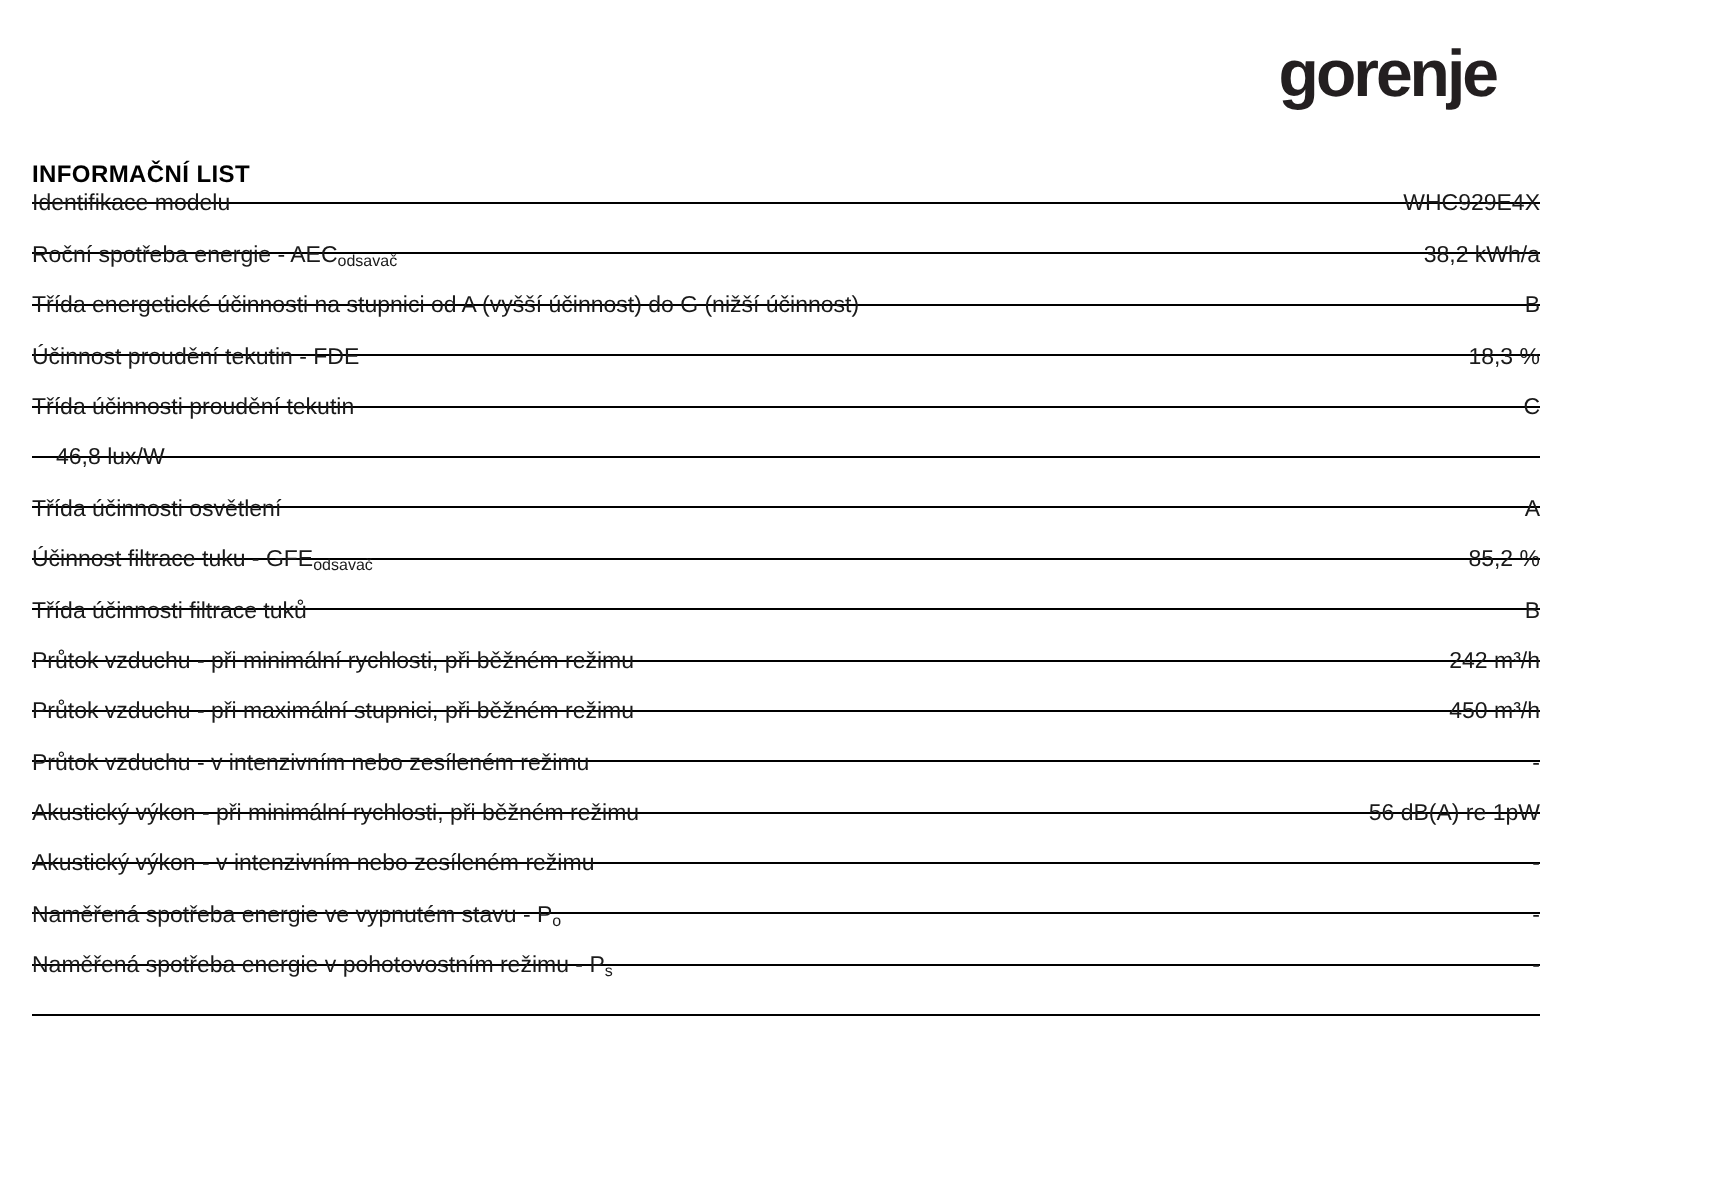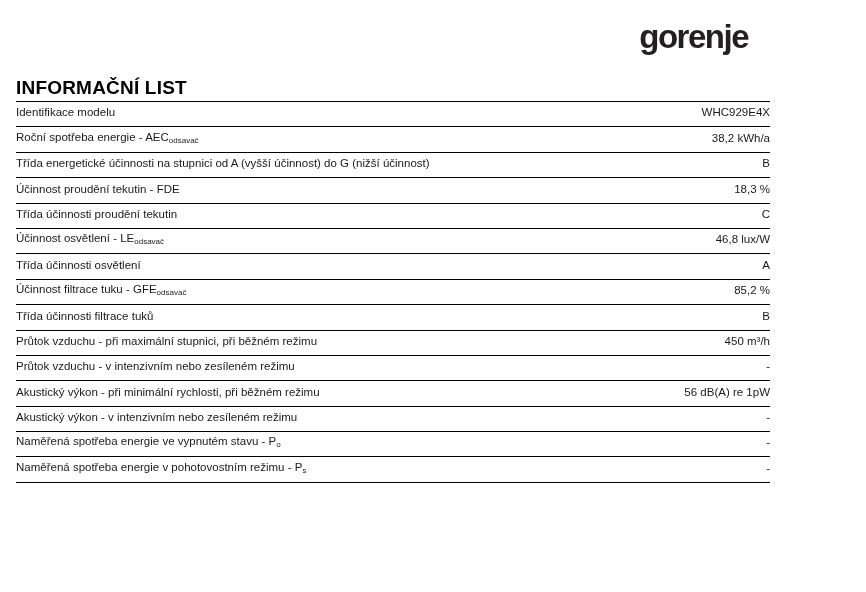--- a/index.html
+++ b/index.html
@@ -31,38 +31,38 @@
     top: 20px;
     right: 22px;
     font-size: 33px;
     font-weight: bold;
     letter-spacing: -1.5px;
     color: #231f20;
     line-height: 1;
   }
   .title {
     margin: 0;
-    font-size: 19px;
+    font-size: 12px;
     font-weight: bold;
     letter-spacing: 0.2px;
     color: #000000;
     padding-bottom: 5px;
     border-bottom: 1px solid #000000;
     line-height: 17px;
   }
   .info-table {
     width: 100%;
   }
   .row {
     box-sizing: border-box;
     height: 25.4px;
     display: flex;
     justify-content: space-between;
     align-items: flex-end;
-    padding-bottom: 7px;
+    padding-bottom: 17px;
     border-bottom: 1px solid #000000;
     font-size: 11.5px;
     line-height: 13px;
   }
   .row .label {
     white-space: nowrap;
   }
   .row .value {
     white-space: nowrap;
     text-align: right;
@@ -100,34 +100,37 @@
   </div>
         <div class="row">
     <div class="label"><span>Účinnost proudění tekutin - FDE</span></div>
     <div class="value">18,3 %</div>
   </div>
         <div class="row">
     <div class="label"><span>Třída účinnosti proudění tekutin</span></div>
     <div class="value">C</div>
   </div>
         <div class="row">
-    <div class="label"><span>Účinnost osvětlení - LE</span><sub class="unitsub">odsavač</sub></div>
     <div class="value">46,8 lux/W</div>
   </div>
         <div class="row">
     <div class="label"><span>Třída účinnosti osvětlení</span></div>
     <div class="value">A</div>
   </div>
         <div class="row">
     <div class="label"><span>Účinnost filtrace tuku - GFE</span><sub class="unitsub">odsavač</sub></div>
     <div class="value">85,2 %</div>
   </div>
         <div class="row">
     <div class="label"><span>Třída účinnosti filtrace tuků</span></div>
     <div class="value">B</div>
+  </div>
+        <div class="row">
+    <div class="label"><span>Průtok vzduchu - při minimální rychlosti, při běžném režimu</span></div>
+    <div class="value">242 m³/h</div>
   </div>
         <div class="row">
     <div class="label"><span>Průtok vzduchu - při maximální stupnici, při běžném režimu</span></div>
     <div class="value">450 m³/h</div>
   </div>
         <div class="row">
     <div class="label"><span>Průtok vzduchu - v intenzivním nebo zesíleném režimu</span></div>
     <div class="value">-</div>
   </div>
         <div class="row">

